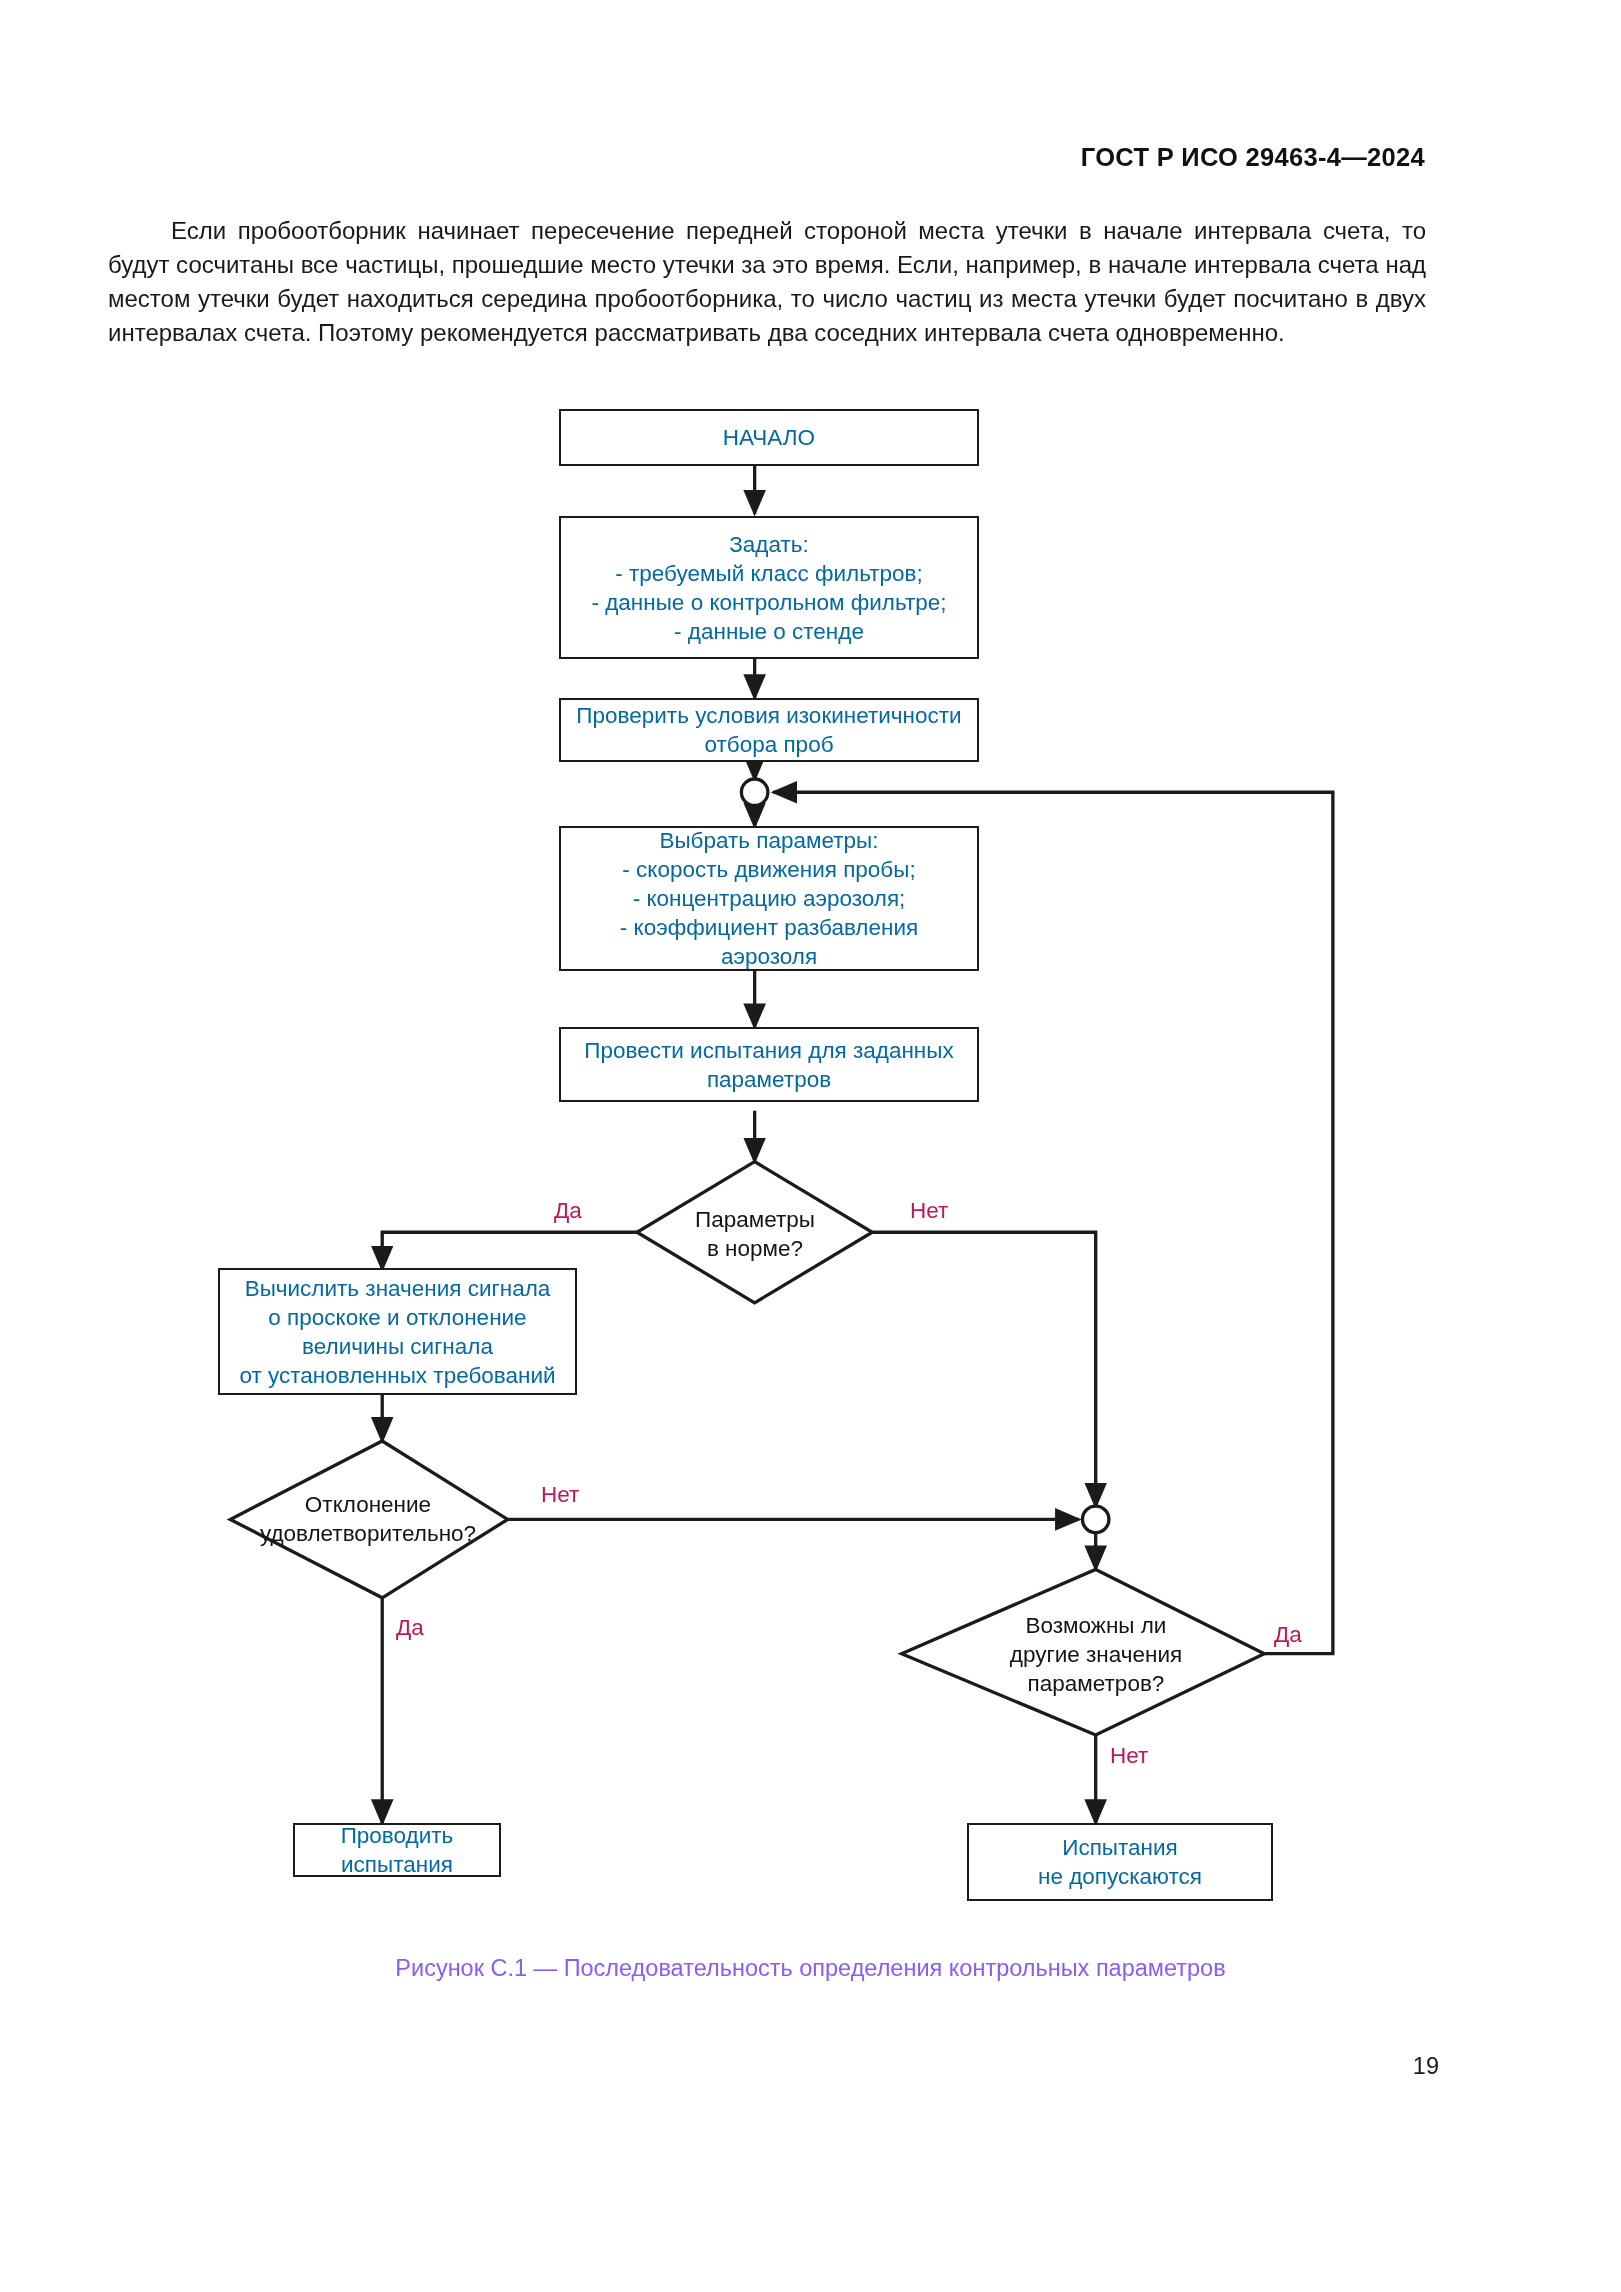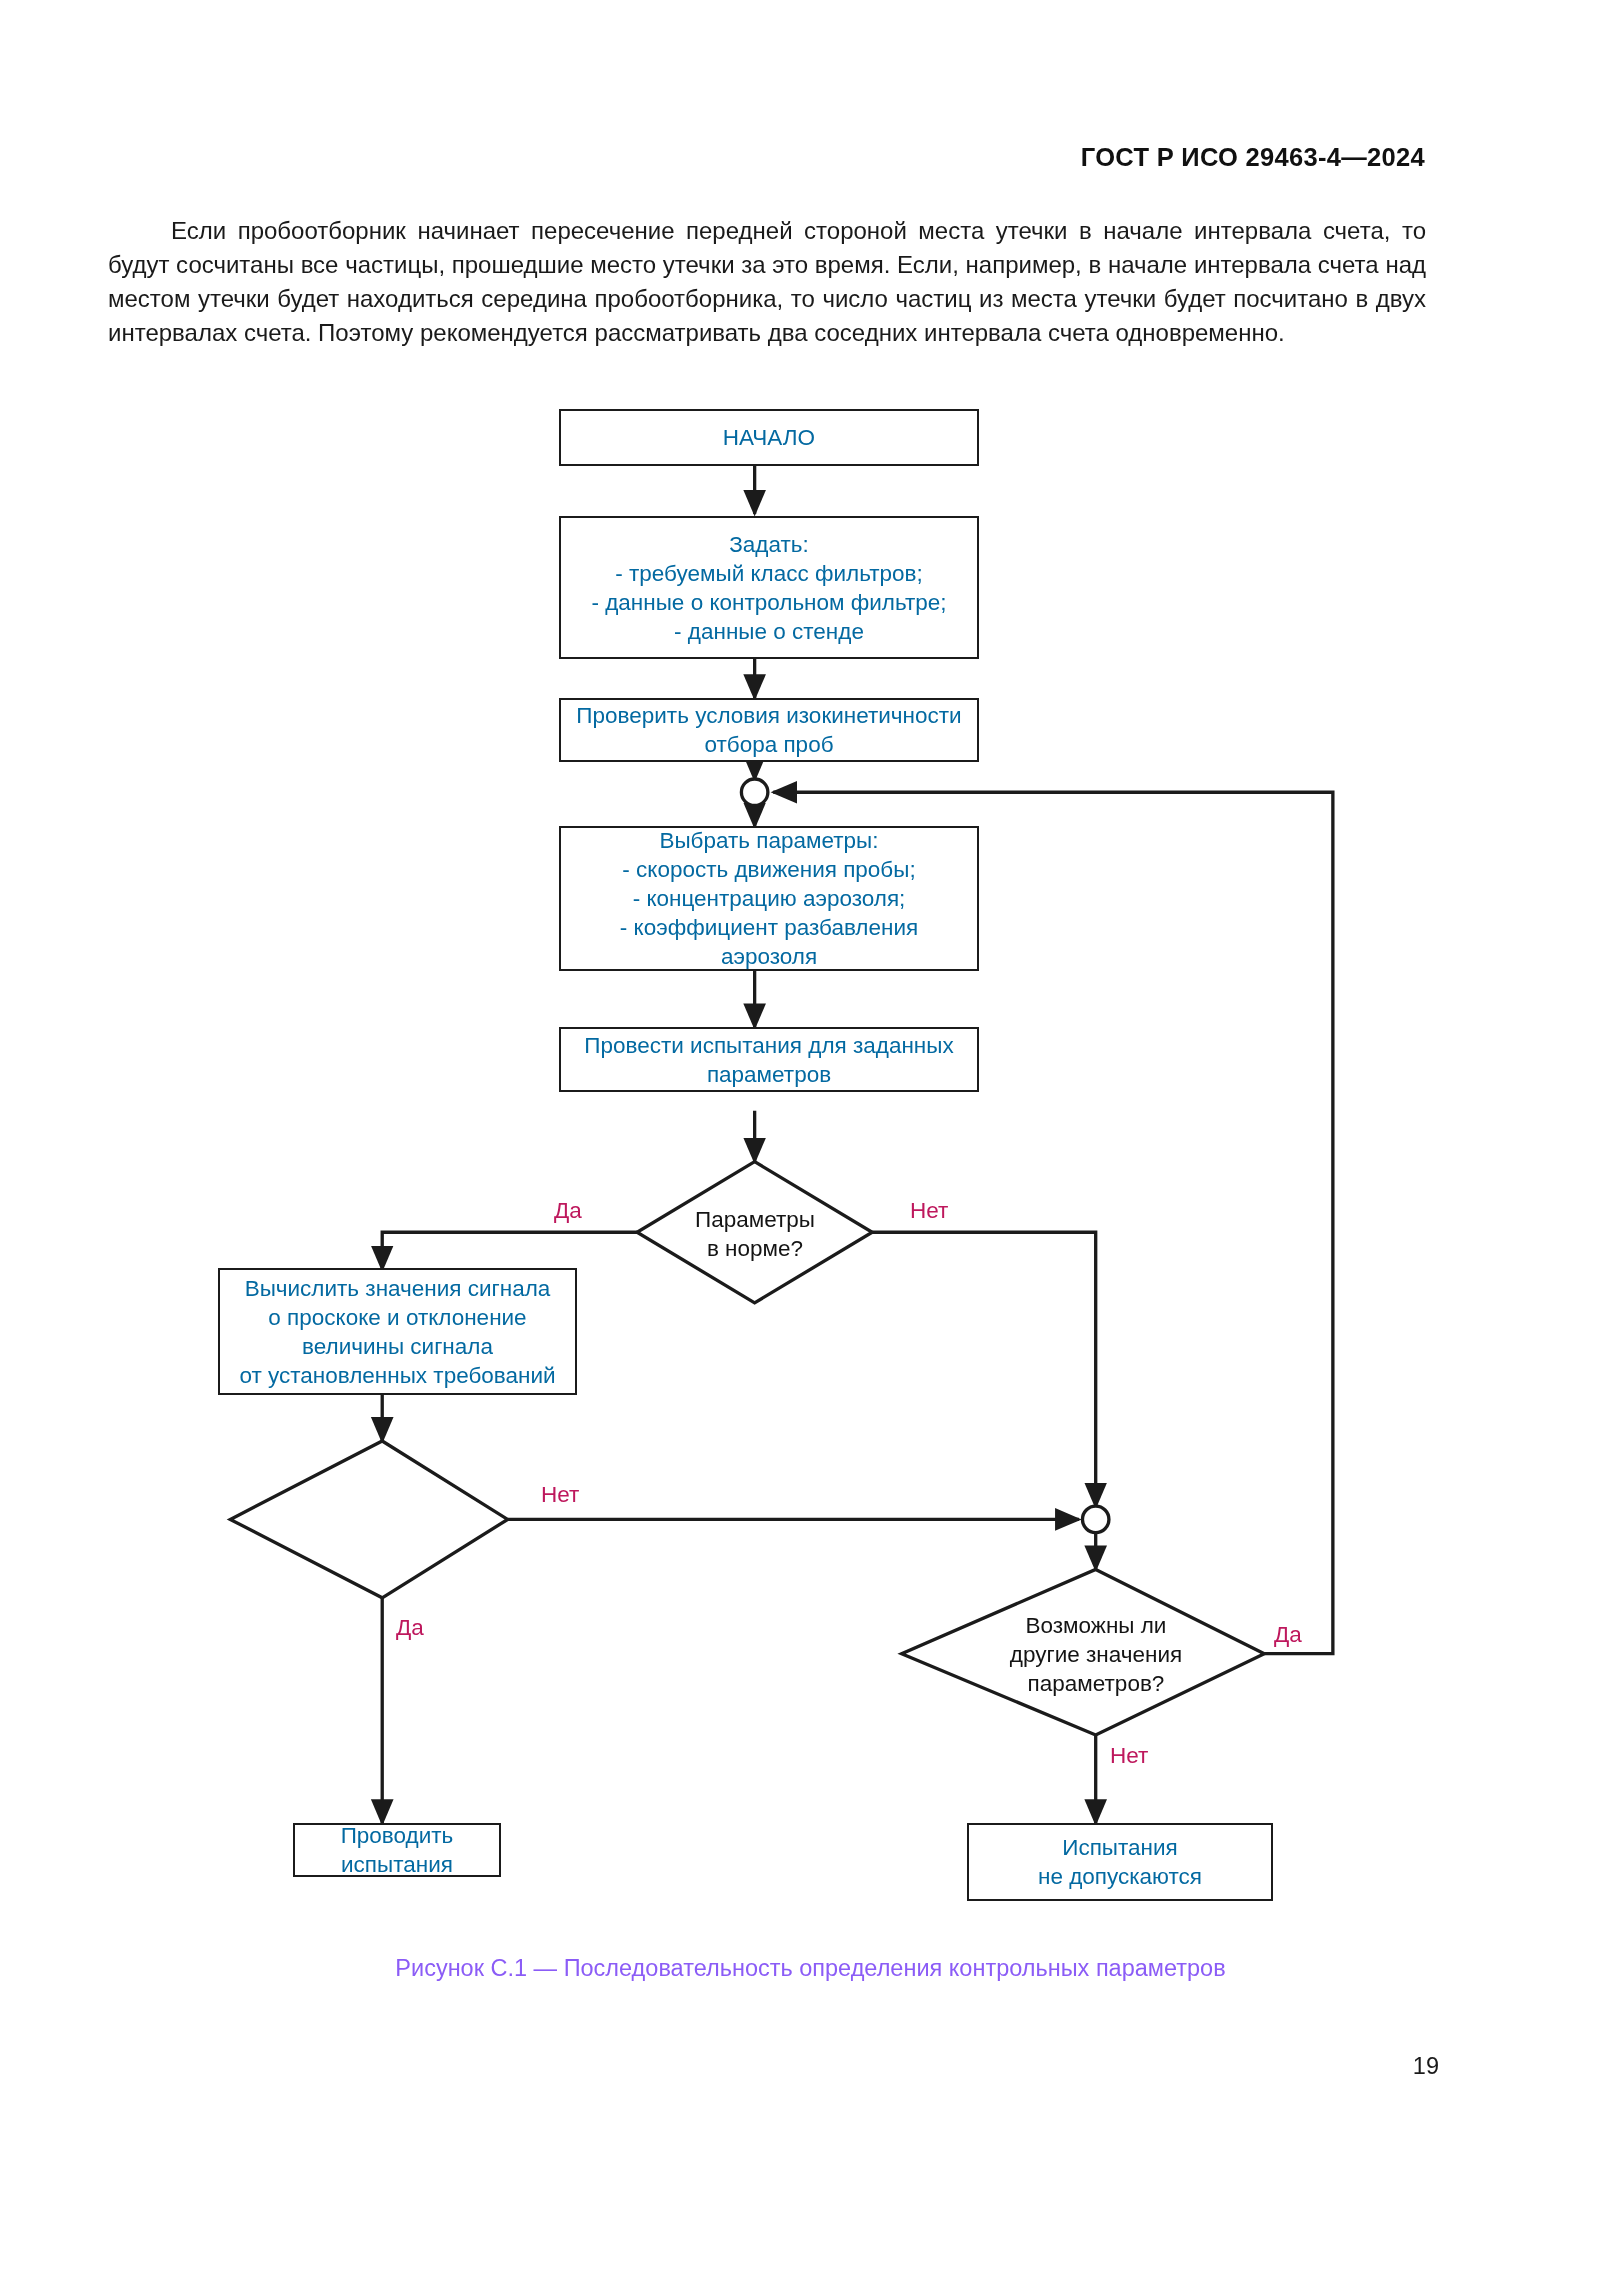--- a/index.html
+++ b/index.html
@@ -178,21 +178,21 @@
     </div>
 
     <div class="node" style="left:545px; top:826px; width:420px; height:145px;">
       <span>Выбрать параметры:
 - скорость движения пробы;
 - концентрацию аэрозоля;
 - коэффициент разбавления
 аэрозоля</span>
     </div>
 
-    <div class="node" style="left:545px; top:1027px; width:420px; height:65px;">
+    <div class="node" style="left:545px; top:1027px; width:420px; height:75px;">
       <span>Провести испытания для заданных
 параметров</span>
     </div>
 
     <div class="node" style="left:204px; top:1268px; width:359px; height:127px;">
       <span>Вычислить значения сигнала
 о проскоке и отклонение
 величины сигнала
 от установленных требований</span>
     </div>
@@ -205,20 +205,24 @@
     <div class="node" style="left:953px; top:1823px; width:306px; height:78px;">
       <span>Испытания
 не допускаются</span>
     </div>
 
     <div class="diamond-label" style="left:647px; top:1198px; width:216px; height:71px;">
       <span>Параметры
 в норме?</span>
     </div>
 
+    <div class="diamond-label" style="left:231px; top:1483px; width:274px; height:71px;">
+      <span>Отклонение
+удовлетворительно?</span>
+    </div>
 
     <div class="diamond-label" style="left:951px; top:1605px; width:290px; height:98px;">
       <span>Возможны ли
 другие значения
 параметров?</span>
     </div>
 
     <div class="edge-label" style="left:554px; top:1198px;">Да</div>
     <div class="edge-label" style="left:910px; top:1198px;">Нет</div>
     <div class="edge-label" style="left:541px; top:1482px;">Нет</div>

